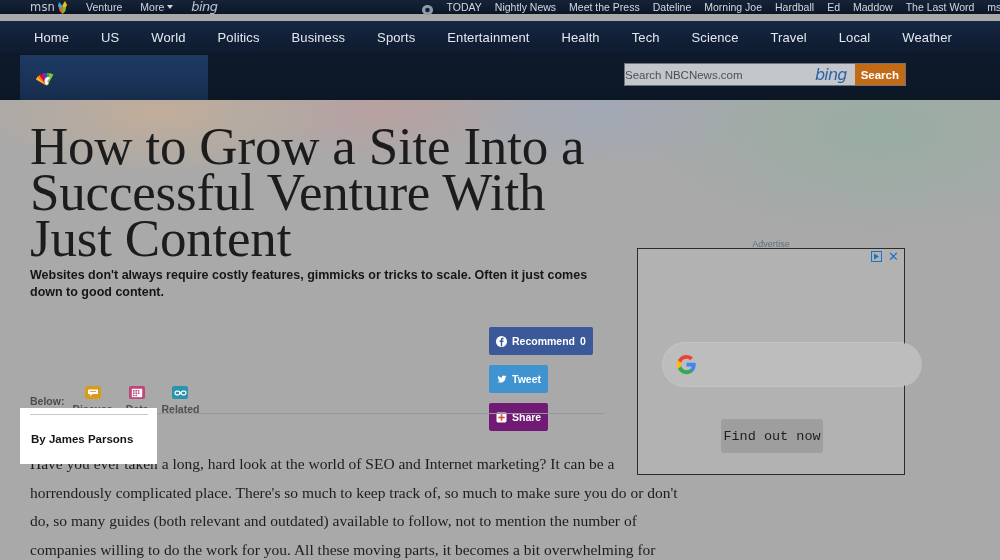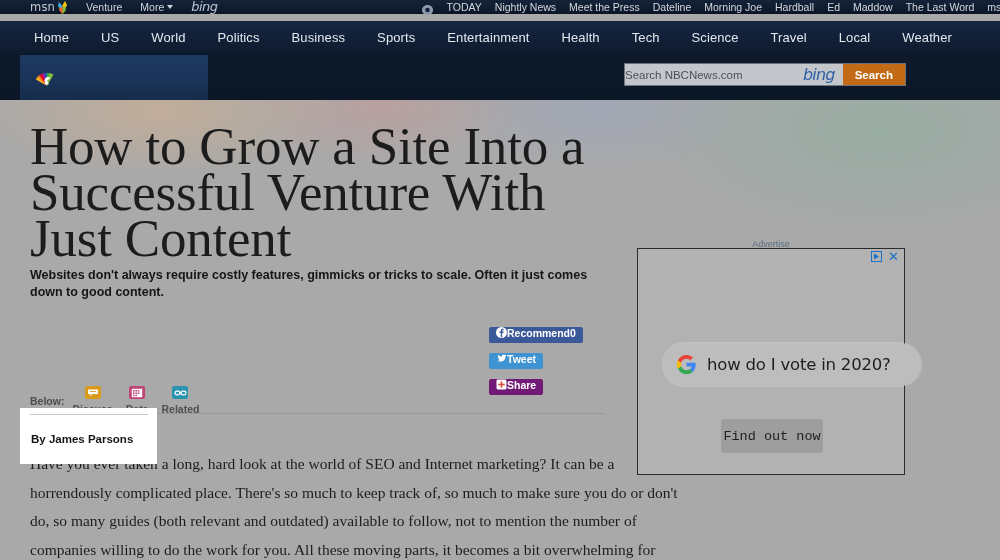--- a/index.html
+++ b/index.html
@@ -107,21 +107,21 @@
   .bing-brand {
     display: flex; align-items: center; padding: 0 8px;
     color: #2b5fa6; font-size: 16px; font-style: italic;
     font-family: "DejaVu Sans", sans-serif; letter-spacing: -0.8px;
     background: #c3c6ca;
   }
   .search-btn {
     background: #c36a16; color: #ffffff;
     font-size: 11.5px; font-weight: bold;
     border: none; cursor: pointer;
-    padding: 0 12px; font-family: "Liberation Sans", sans-serif;
+    padding: 0 6px; font-family: "Liberation Sans", sans-serif;
   }
 
   
   .content {
     position: absolute; left: 0; top: 100px;
     width: 1000px; height: 460px;
     background: #a9a9a9;
     overflow: hidden;
   }
   .content-tint {
@@ -145,22 +145,22 @@
   .subhead {
     position: absolute; left: 30px; top: 167px;
     width: 565px;
     font-size: 12.5px; line-height: 17px;
     font-weight: bold; color: #161616;
   }
 
   
   .social { position: absolute; left: 489px; top: 227px; width: 110px; }
   .sbtn {
-    display: flex; 
-    height: 16px; margin-bottom: 10px;
+    display: flex; align-items: center; gap: 5px;
+    height: 28px; margin-bottom: 10px;
     padding: 0 7px; border-radius: 2px;
     font-size: 10.5px; color: #ffffff; font-weight: bold;
     width: fit-content; cursor: pointer;
   }
   .sbtn.fb { background: #3b5998; }
   .sbtn.tw { background: #3f93d0; }
   .sbtn.sh { background: #701a75; margin-top: 8px; }
   .sicon {
     width: 11px; height: 11px; display: inline-block;
     position: relative; flex: none;
@@ -476,20 +476,19 @@
 
       <div class="ad-searchbar">
         <span class="g-logo">
           <svg width="21" height="21" viewBox="0 0 24 24">
             <path d="M22.5 12.25c0-.78-.07-1.53-.2-2.25H12v4.26h5.9a5.05 5.05 0 0 1-2.19 3.31v2.77h3.54c2.08-1.91 3.25-4.73 3.25-8.09z" fill="#4285F4"></path>
             <path d="M12 23c2.95 0 5.43-.98 7.24-2.66l-3.54-2.77c-.98.66-2.24 1.05-3.7 1.05-2.85 0-5.26-1.92-6.12-4.5H2.23v2.86A10.99 10.99 0 0 0 12 23z" fill="#34A853"></path>
             <path d="M5.88 14.12a6.6 6.6 0 0 1 0-4.24V7.02H2.23a11 11 0 0 0 0 9.96l3.65-2.86z" fill="#FBBC05"></path>
             <path d="M12 5.38c1.61 0 3.05.55 4.19 1.64l3.14-3.14C17.43 2.1 14.95 1 12 1 7.7 1 3.99 3.47 2.23 7.02l3.65 2.86C6.74 7.3 9.15 5.38 12 5.38z" fill="#EA4335"></path>
           </svg>
         </span>
-        <span class="ad-query">how do I vote in 2020?</span>
       </div>
 
       <div class="ad-cta">Find out now</div>
     </div>
   </div>
 
 </div>
 
 </body></html>

